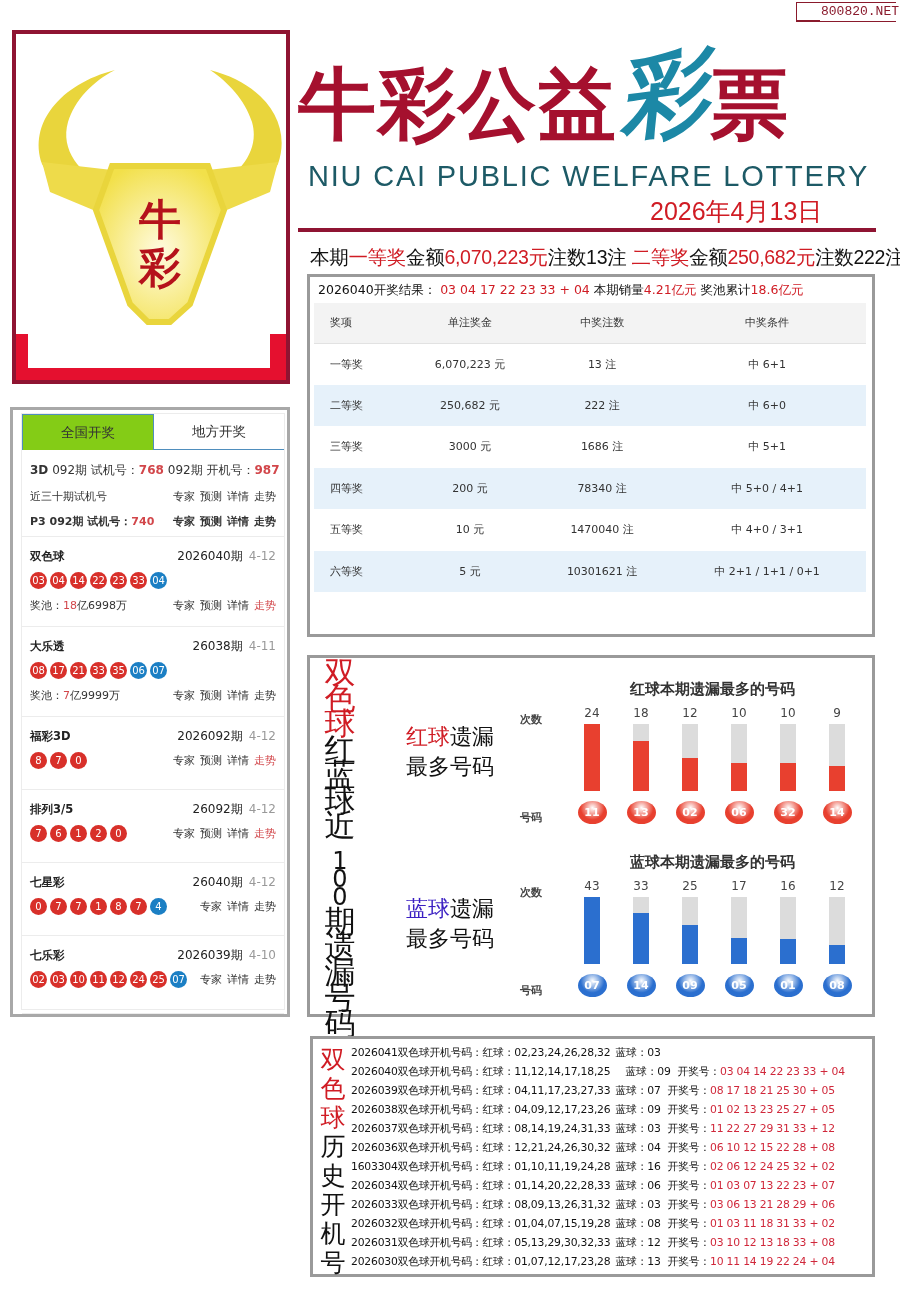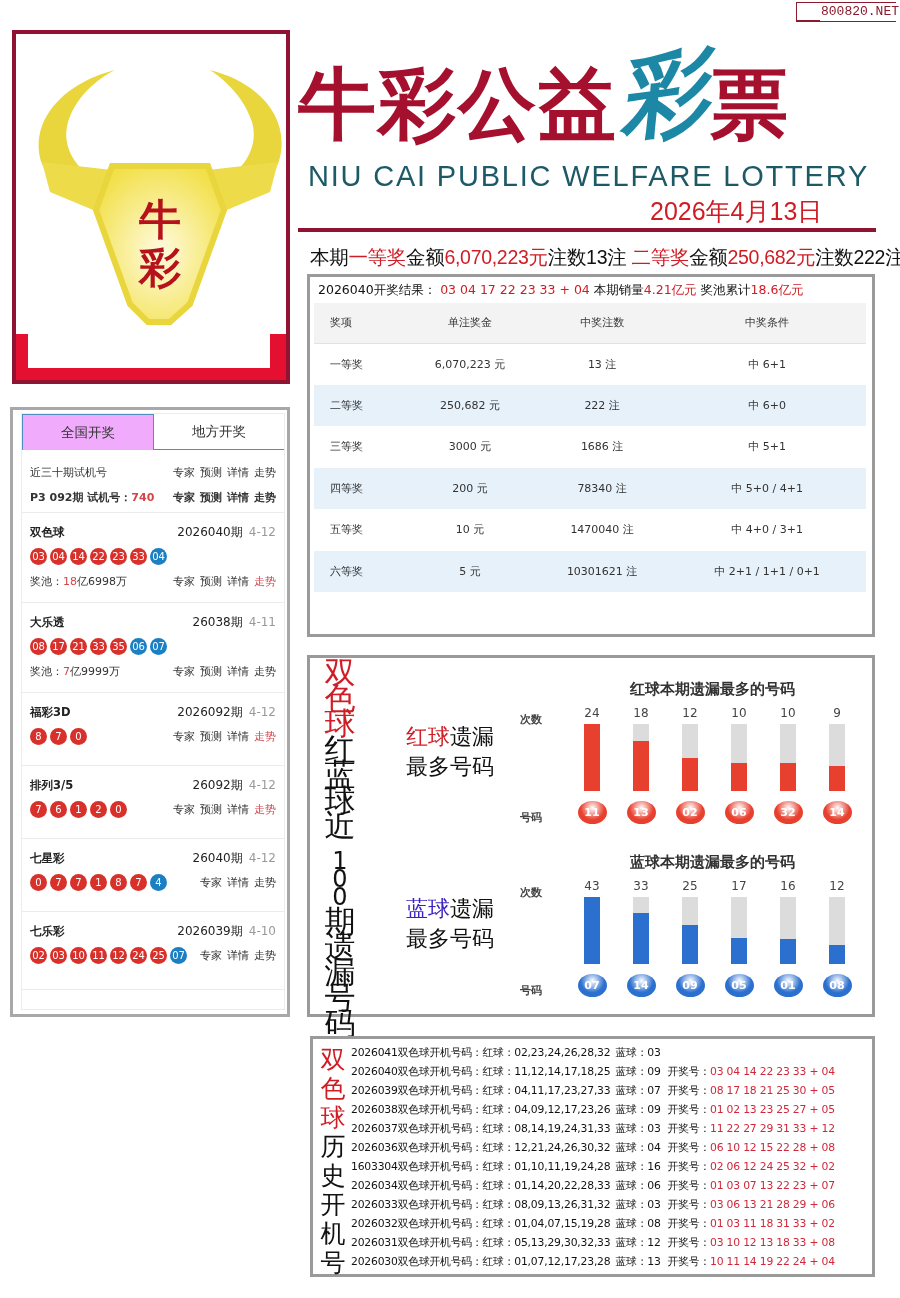--- a/index.html
+++ b/index.html
@@ -33,21 +33,21 @@
   .prize-table th { background: #f3f3f3; font-weight: normal; height: 40px; border-bottom: 1px solid #e2e2e2; }
   .prize-table td { height: 41.5px; text-align: center; }
   .prize-table tr:nth-child(even) td { background: #e6f1fa; }
   .prize-table td:first-child, .prize-table th:first-child { text-align: left; padding-left: 16px; width: 90px; }
 
   
   .lot-panel { position: absolute; left: 10px; top: 407px; width: 280px; height: 610px; border: 3px solid #a8a8a8; background: #fff; padding: 3px 0 0 8px; }
   .lot-inner { width: 264px; height: 597px; border: 1px solid #ececec; position: relative; }
   .tabs { display: flex; height: 36px; }
   .tab { flex: 1; text-align: center; line-height: 34px; font-size: 13.5px; color: #333; border-bottom: 1px solid #4f8ebd; }
-  .tab.active { border: 1px solid #4f8ebd; border-bottom: none; background: #f0abfc; }
+  .tab.active { border: 1px solid #4f8ebd; border-bottom: none; background: #84cc16; }
   .row { display: flex; justify-content: space-between; align-items: center; padding: 0 8px; font-size: 11px; color: #333; white-space: nowrap; }
   .links span { margin-left: 5px; }
   .links .hot { color: #d2464a; }
   .section { border-bottom: 1px solid #ececec; }
   .name { font-weight: bold; font-size: 11.5px; color: #222; }
   .date { color: #999; margin-left: 6px; font-size: 12px; }
   .issue { font-size: 12px; color: #222; }
   .balls { display: flex; gap: 3px; }
   .ball { width: 17px; height: 17px; border-radius: 50%; background: #d8302a; color: #fff; font-size: 10px; text-align: center; line-height: 17px; }
   .ball.blue { background: #1b7fc4; }
@@ -172,20 +172,27 @@
   </table>
 </div>
 
 <div class="lot-panel">
   <div class="lot-inner">
     <div class="tabs">
       <div class="tab active">全国开奖</div>
       <div class="tab">地方开奖</div>
     </div>
     <div class="section" style="padding-top:8px;">
+      <div class="row" style="height:24px;font-size:12px;">
+        <span>
+          <b>3D</b>
+          <span>092期 试机号：</span><b class="sm-red">768</b>
+          <span>092期 开机号：</span><b class="sm-red">987</b>
+        </span>
+      </div>
       <div class="row" style="height:28px;">
         <span>近三十期试机号</span>
         <span class="links">
           <span>专家</span><span>预测</span><span>详情</span><span>走势</span>
         </span>
       </div>
       <div class="row" style="height:26px;padding-bottom:4px;font-weight:bold;">
         <span>
           <b>P3</b>
           <span>092期 试机号：</span><span class="sm-red">740</span>
@@ -448,21 +455,21 @@
     <div id="ht-black">
         <div>历</div>
         <div>史</div>
         <div>开</div>
         <div>机</div>
         <div>号</div>
       </div>
   </div>
   <div class="hist-rows" id="hist-rows">
       <div class="hist-row"><span>2026041</span><span>双色球开机号码：</span><span>红球：</span><span style="margin-right: 5px;">02,23,24,26,28,32</span><span>蓝球：</span><span style="margin-right: 5px;">03</span><span style="margin-left: 2px;"></span><span class="win"></span></div>
-      <div class="hist-row"><span>2026040</span><span>双色球开机号码：</span><span>红球：</span><span style="margin-right: 5px;">11,12,14,17,18,25</span><span>蓝球：</span><span style="margin-right: 5px;">09</span><span style="margin-left: 2px;">开奖号：</span><span class="win">03 04 14 22 23 33 + 04</span></div>
+      <div class="hist-row"><span>2026040</span><span>双色球开机号码：</span><span>红球：</span><span style="margin-right: 15px;">11,12,14,17,18,25</span><span>蓝球：</span><span style="margin-right: 5px;">09</span><span style="margin-left: 2px;">开奖号：</span><span class="win">03 04 14 22 23 33 + 04</span></div>
       <div class="hist-row"><span>2026039</span><span>双色球开机号码：</span><span>红球：</span><span style="margin-right: 5px;">04,11,17,23,27,33</span><span>蓝球：</span><span style="margin-right: 5px;">07</span><span style="margin-left: 2px;">开奖号：</span><span class="win">08 17 18 21 25 30 + 05</span></div>
       <div class="hist-row"><span>2026038</span><span>双色球开机号码：</span><span>红球：</span><span style="margin-right: 5px;">04,09,12,17,23,26</span><span>蓝球：</span><span style="margin-right: 5px;">09</span><span style="margin-left: 2px;">开奖号：</span><span class="win">01 02 13 23 25 27 + 05</span></div>
       <div class="hist-row"><span>2026037</span><span>双色球开机号码：</span><span>红球：</span><span style="margin-right: 5px;">08,14,19,24,31,33</span><span>蓝球：</span><span style="margin-right: 5px;">03</span><span style="margin-left: 2px;">开奖号：</span><span class="win">11 22 27 29 31 33 + 12</span></div>
       <div class="hist-row"><span>2026036</span><span>双色球开机号码：</span><span>红球：</span><span style="margin-right: 5px;">12,21,24,26,30,32</span><span>蓝球：</span><span style="margin-right: 5px;">04</span><span style="margin-left: 2px;">开奖号：</span><span class="win">06 10 12 15 22 28 + 08</span></div>
       <div class="hist-row"><span>1603304</span><span>双色球开机号码：</span><span>红球：</span><span style="margin-right: 5px;">01,10,11,19,24,28</span><span>蓝球：</span><span style="margin-right: 5px;">16</span><span style="margin-left: 2px;">开奖号：</span><span class="win">02 06 12 24 25 32 + 02</span></div>
       <div class="hist-row"><span>2026034</span><span>双色球开机号码：</span><span>红球：</span><span style="margin-right: 5px;">01,14,20,22,28,33</span><span>蓝球：</span><span style="margin-right: 5px;">06</span><span style="margin-left: 2px;">开奖号：</span><span class="win">01 03 07 13 22 23 + 07</span></div>
       <div class="hist-row"><span>2026033</span><span>双色球开机号码：</span><span>红球：</span><span style="margin-right: 5px;">08,09,13,26,31,32</span><span>蓝球：</span><span style="margin-right: 5px;">03</span><span style="margin-left: 2px;">开奖号：</span><span class="win">03 06 13 21 28 29 + 06</span></div>
       <div class="hist-row"><span>2026032</span><span>双色球开机号码：</span><span>红球：</span><span style="margin-right: 5px;">01,04,07,15,19,28</span><span>蓝球：</span><span style="margin-right: 5px;">08</span><span style="margin-left: 2px;">开奖号：</span><span class="win">01 03 11 18 31 33 + 02</span></div>
       <div class="hist-row"><span>2026031</span><span>双色球开机号码：</span><span>红球：</span><span style="margin-right: 5px;">05,13,29,30,32,33</span><span>蓝球：</span><span style="margin-right: 5px;">12</span><span style="margin-left: 2px;">开奖号：</span><span class="win">03 10 12 13 18 33 + 08</span></div>
       <div class="hist-row"><span>2026030</span><span>双色球开机号码：</span><span>红球：</span><span style="margin-right: 5px;">01,07,12,17,23,28</span><span>蓝球：</span><span style="margin-right: 5px;">13</span><span style="margin-left: 2px;">开奖号：</span><span class="win">10 11 14 19 22 24 + 04</span></div>

